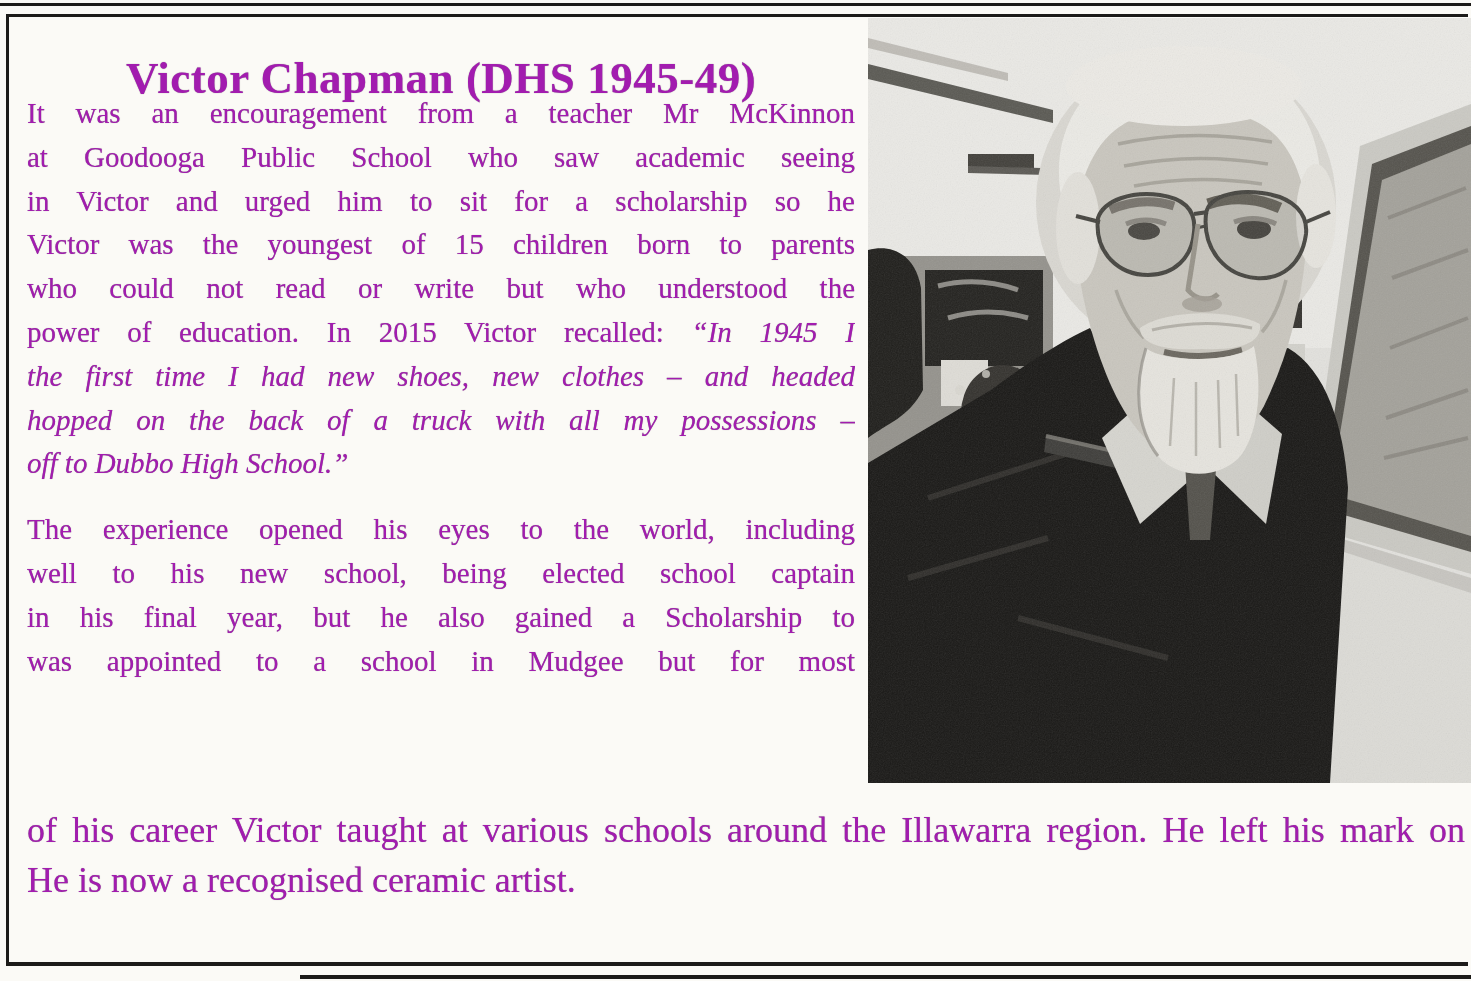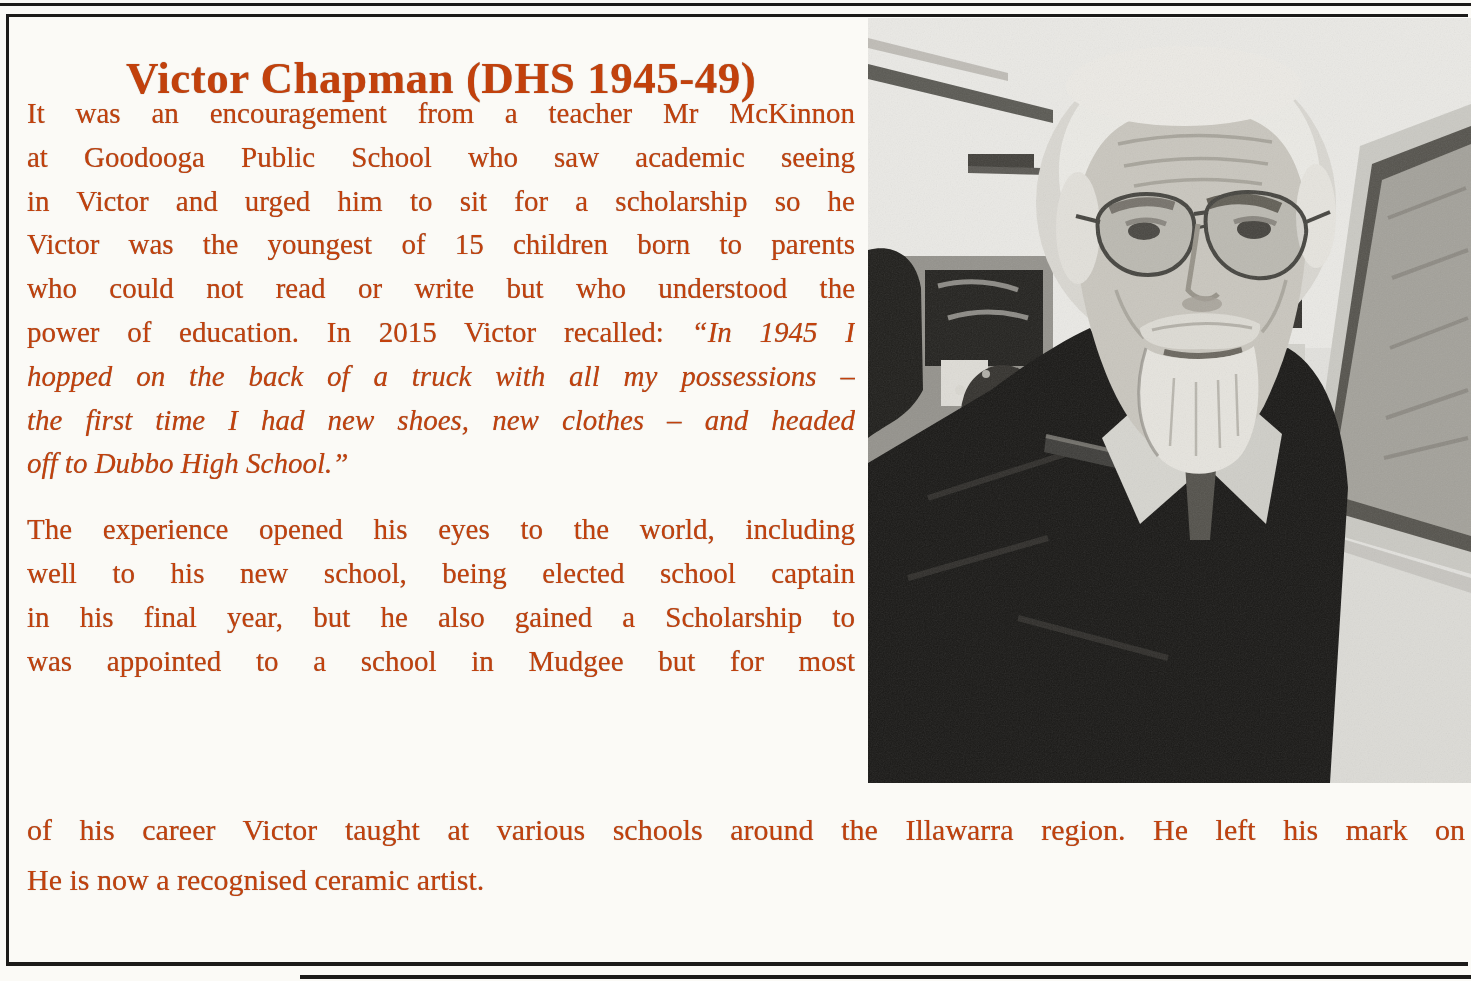--- a/index.html
+++ b/index.html
@@ -2,21 +2,21 @@
 <html><head>
 <meta charset="utf-8">
 <style>
   html,body{margin:0;padding:0;background:#ffffff;}
   .page{
     position:relative;
     width:1471px;height:981px;
     background:#fbfaf6;
     overflow:hidden;
     font-family:"Liberation Serif", serif;
-    color:#c2410c;
+    color:#a21caf;
   }
   .rule{position:absolute;background:#1c1b19;}
   .top-rule{left:0;top:3px;width:1471px;height:3px;}
   .bottom-rule-2{left:300px;top:975px;width:1171px;height:4px;}
   .article-frame{
     position:absolute;left:6px;top:14px;width:1462px;height:952px;
     border-left:3px solid #1c1b19;
     border-top:3px solid #1c1b19;
     border-bottom:4px solid #1c1b19;
     box-sizing:border-box;
@@ -29,21 +29,21 @@
     text-shadow:0 0 1px rgba(10,10,10,.45);
   }
   .text-column{
     position:absolute;left:27px;top:92px;width:828px;
     font-size:29px;line-height:43.8px;
     text-shadow:0 0 .7px rgba(15,15,15,.5);
   }
   .text-column .para + .para{margin-top:22px;}
   .wide-text{
     position:absolute;left:27px;top:805px;width:1438px;
-    font-size:30px;line-height:50px;
+    font-size:36px;line-height:50px;
     text-shadow:0 0 .7px rgba(15,15,15,.5);
   }
   .tline{white-space:normal;overflow:hidden;}
   .tline.just{text-align:justify;text-align-last:justify;text-justify:inter-word;}
   .ital{font-style:italic;}
   .photo{
     position:absolute;left:868px;top:18px;width:603px;height:765px;
     background:#e4e3df;
   }
   .photo svg{display:block;}
@@ -59,22 +59,22 @@
   <h1 class="title">Victor Chapman (DHS 1945-49)</h1>
 
   <div class="text-column" id="text-column">
       <div class="para">
         <div class="tline just"><span>It was an encouragement from a teacher Mr McKinnon</span></div>
         <div class="tline just"><span>at Goodooga Public School who saw academic seeing</span></div>
         <div class="tline just"><span>in Victor and urged him to sit for a scholarship so he</span></div>
         <div class="tline just"><span>Victor was the youngest of 15 children born to parents</span></div>
         <div class="tline just"><span>who could not read or write but who understood the</span></div>
         <div class="tline just"><span>power of education. In 2015 Victor recalled: </span><span class="ital">“In 1945 I</span></div>
+        <div class="tline just"><span class="ital">the first time I had new shoes, new clothes – and headed</span></div>
         <div class="tline just"><span class="ital">hopped on the back of a truck with all my possessions –</span></div>
-        <div class="tline just"><span class="ital">the first time I had new shoes, new clothes – and headed</span></div>
         <div class="tline"><span class="ital">off to Dubbo High School.”</span></div>
       </div>
       <div class="para">
         <div class="tline just"><span>The experience opened his eyes to the world, including</span></div>
         <div class="tline just"><span>well to his new school, being elected school captain</span></div>
         <div class="tline just"><span>in his final year, but he also gained a Scholarship to</span></div>
         <div class="tline just"><span>was appointed to a school in Mudgee but for most</span></div>
       </div>
     </div>
 

